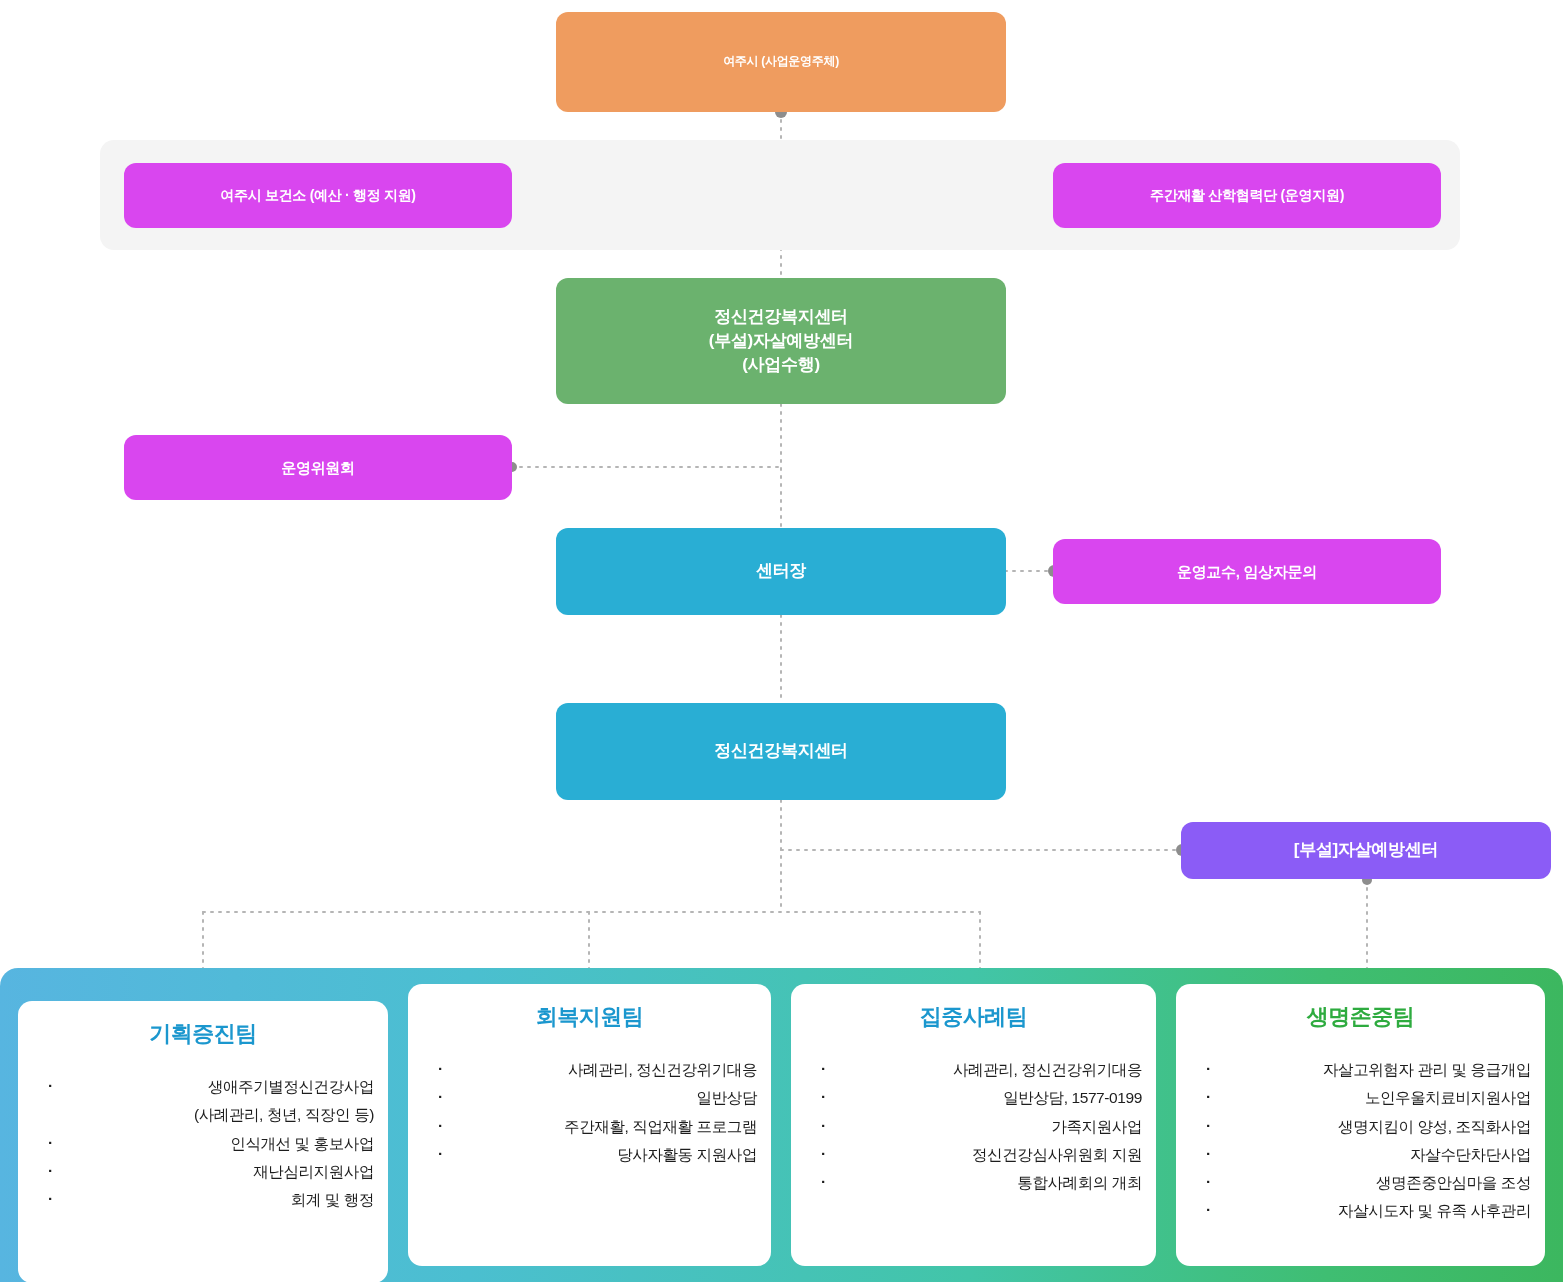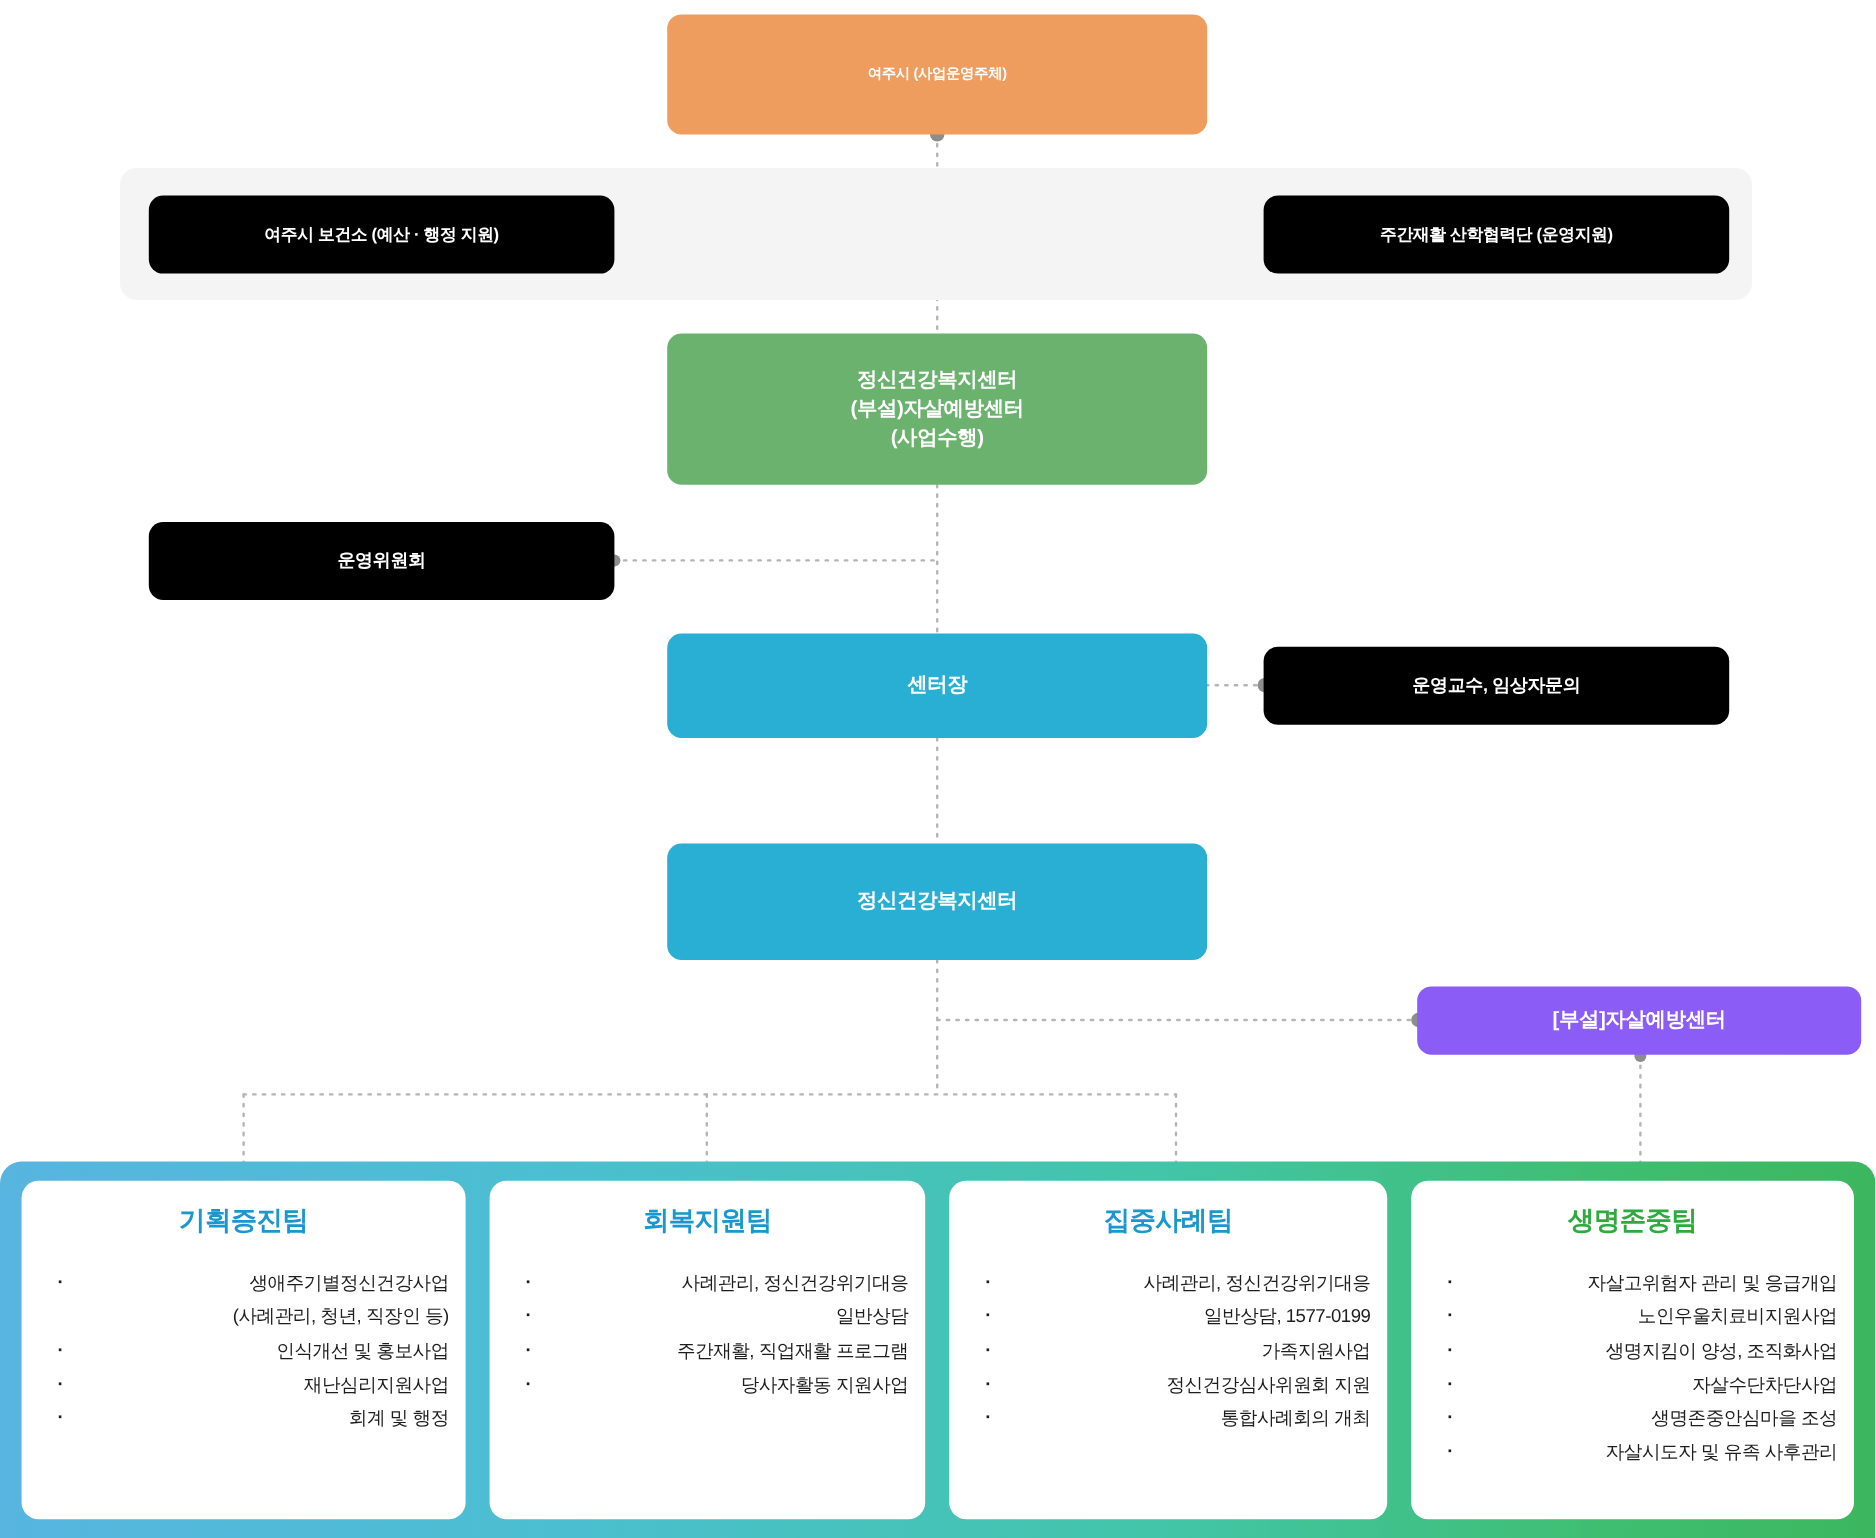--- a/index.html
+++ b/index.html
@@ -40,21 +40,21 @@
     font-weight: bold;
     border-radius: 12px;
     z-index: 3;
     line-height: 1.42;
     letter-spacing: -0.3px;
   }
   .node.orange  { background: #ef9c5f; }
   .node.green   { background: #6bb26e; }
   .node.green-d { background: #8b5cf6; }
   .node.blue    { background: #29aed4; }
-  .node.gray    { background: #000000; }
+  .node.gray    { background: #d946ef; }
 
   
   .support-panel {
     position: absolute;
     background: #f4f4f4;
     border-radius: 14px;
     z-index: 2;
   }
 
   
@@ -195,21 +195,21 @@
   <div class="node blue" style="left:556px; top:703px; width:450px; height:97px; font-size:17px;">
     <span>정신건강복지센터</span>
   </div>
 
   <div class="node green-d" style="left:1181px; top:822px; width:370px; height:57px; font-size:17px;">
     <span>[부설]자살예방센터</span>
   </div>
 
   <div class="teams-strip"></div>
 
-  <div class="team-card" style="left:18px; width:370px;">
+  <div class="team-card" style="left:18px; width:370px;margin-top:17px;">
     <div class="team-title t-blue">기획증진팀</div>
     <ul class="team-list">
         <li>생애주기별정신건강사업</li>
         <li class="no-bullet">(사례관리, 청년, 직장인 등)</li>
         <li>인식개선 및 홍보사업</li>
         <li>재난심리지원사업</li>
         <li>회계 및 행정</li>
       </ul>
   </div>
 

